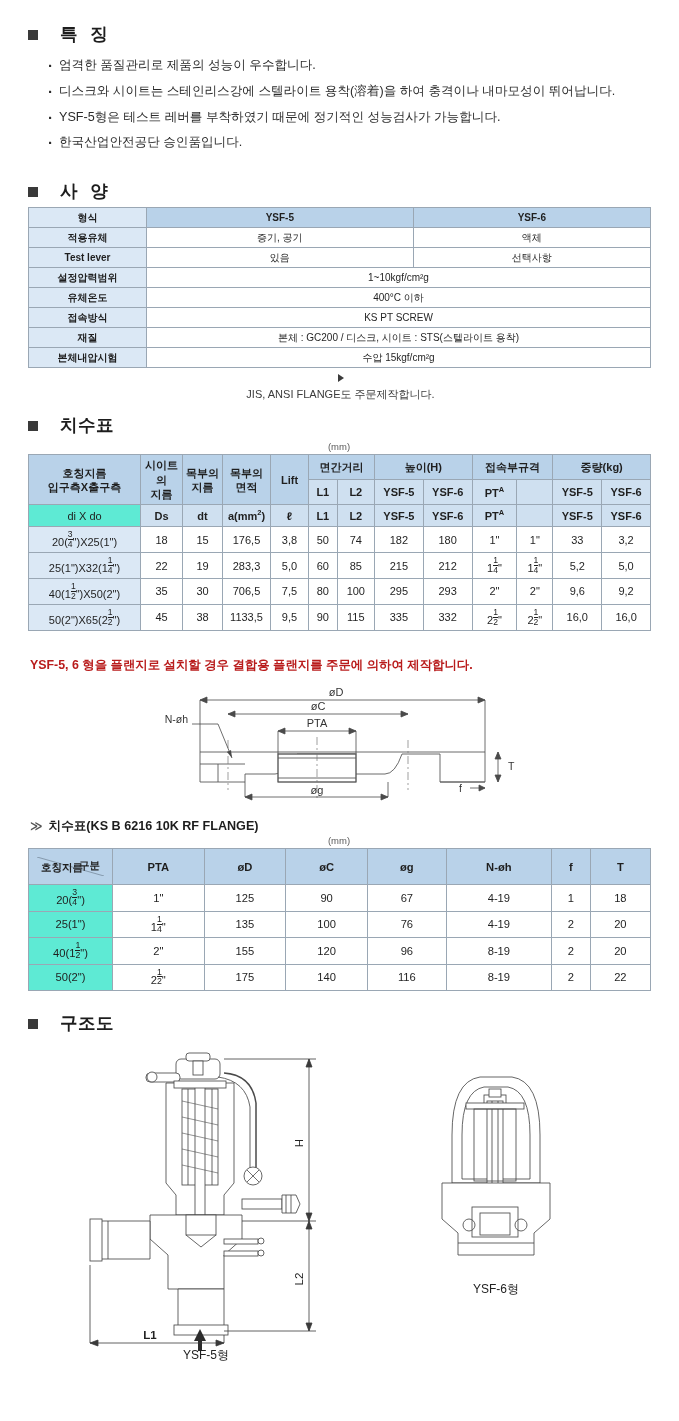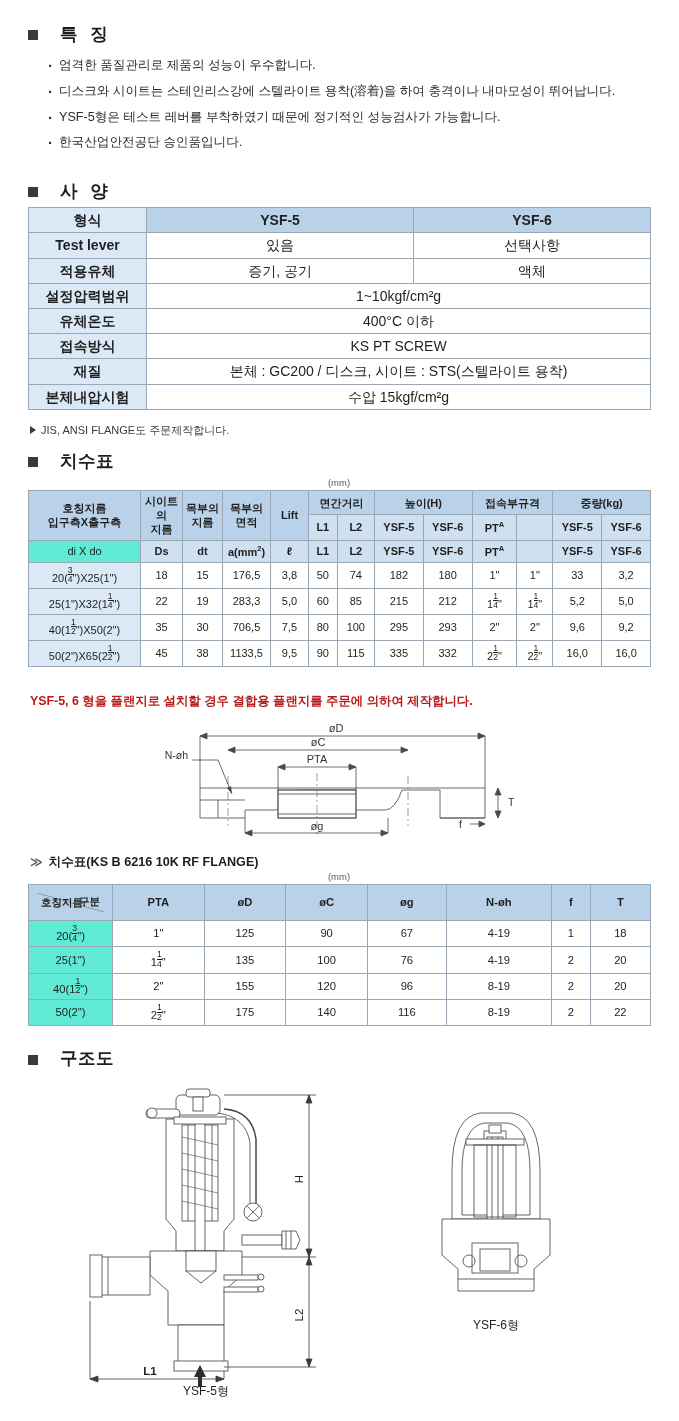--- a/index.html
+++ b/index.html
@@ -103,31 +103,32 @@
     background: #dbe8f5;
     font-weight: bold;
   }
   table.tbl .lbl-plain {
     background: #5eead4;
     font-weight: normal;
   }
   table.tbl td.val { background: #ffffff; }
 
   
-  table.spec td { height: 20px; font-size: 14px; }
+  table.spec td { height: 20px; font-size: 10px; }
   table.spec .lbl { width: 118px; }
 
   
   .note-line {
     font-size: 11px;
     color: #3b3b3b;
-    margin: 13px 0 0 2px;
+    margin: 6px 0 0 2px;
     display: flex;
     align-items: center;
     gap: 5px;
+    flex-direction: column;
   }
   .note-line .tri {
     width: 0; height: 0;
     border-left: 6px solid #3b3b3b;
     border-top: 4px solid transparent;
     border-bottom: 4px solid transparent;
     display: inline-block;
   }
 
   .unit-mm {
@@ -239,28 +240,28 @@
   </div>
 
   <table class="tbl spec">
     <tbody>
       <tr>
         <td class="hd lbl">형식</td>
         <td class="hd">YSF-5</td>
         <td class="hd">YSF-6</td>
       </tr>
       <tr>
+        <td class="lbl">적용유체</td>
+        <td class="val">증기, 공기</td>
+        <td class="val">액체</td>
+      </tr>
+      <tr>
         <td class="lbl">Test lever</td>
         <td class="val">있음</td>
         <td class="val">선택사항</td>
-      </tr>
-      <tr>
-        <td class="lbl">적용유체</td>
-        <td class="val">증기, 공기</td>
-        <td class="val">액체</td>
       </tr>
       <tr>
         <td class="lbl">설정압력범위</td>
         <td class="val" colspan="2">1~10kgf/cm²g</td>
       </tr>
       <tr>
         <td class="lbl">유체온도</td>
         <td class="val" colspan="2">400°C 이하</td>
       </tr>
       <tr>

